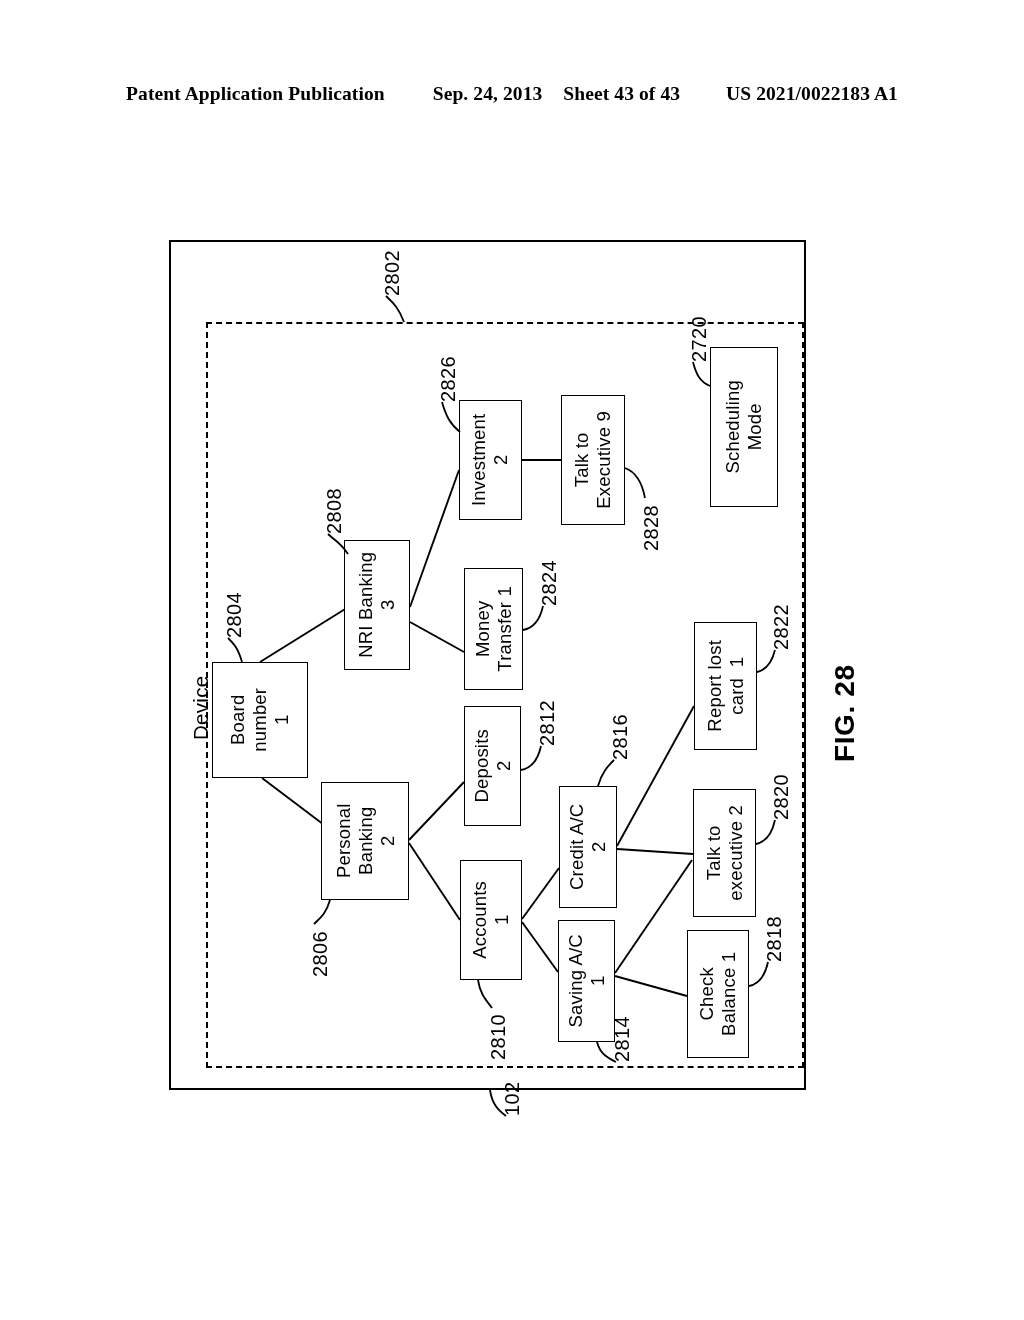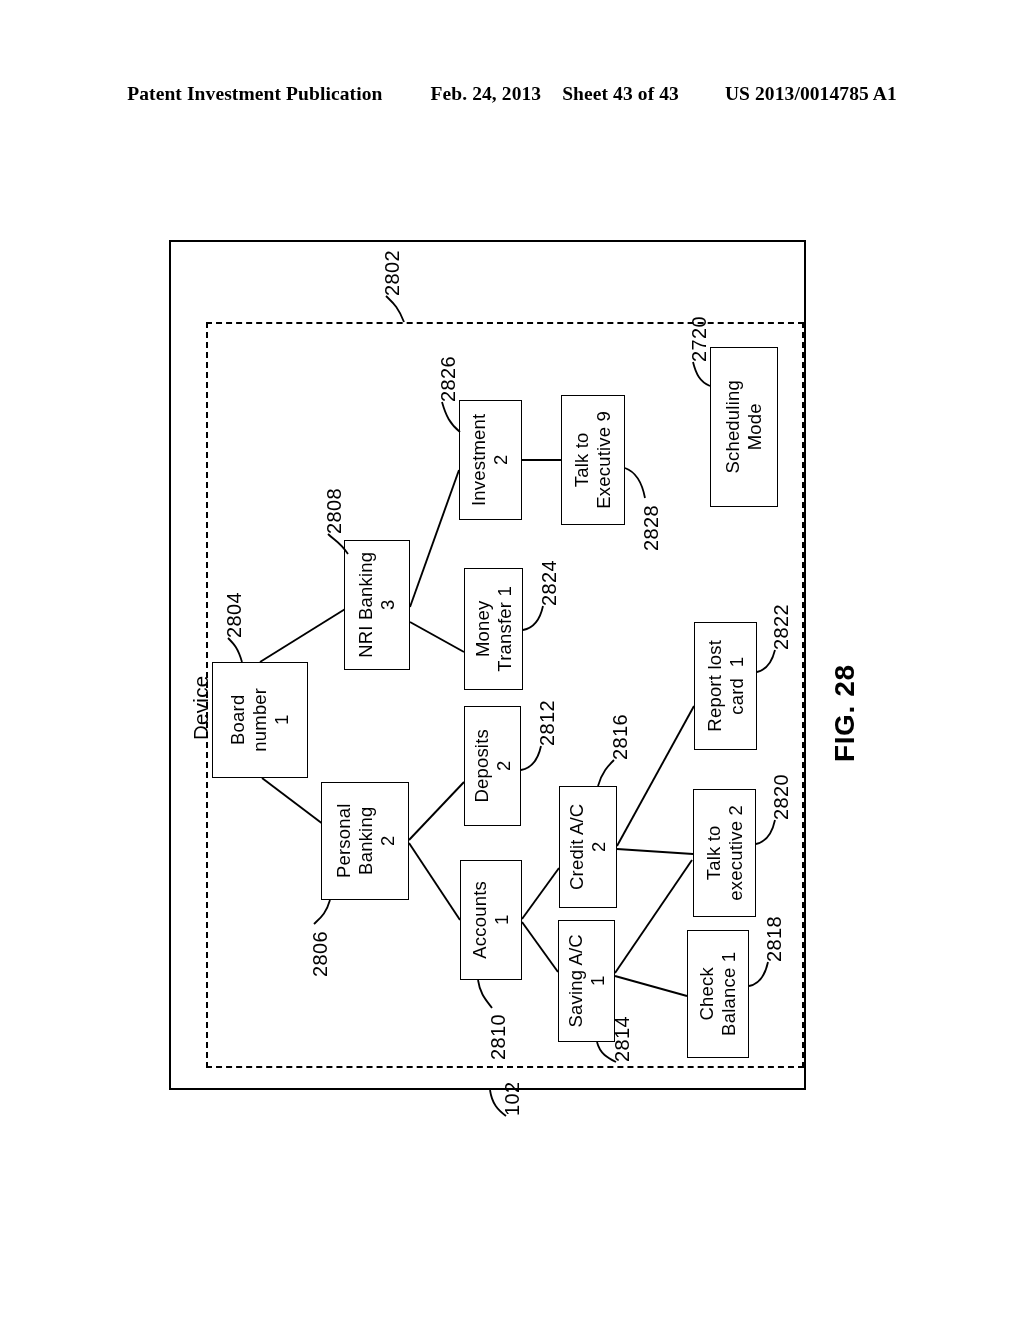--- a/index.html
+++ b/index.html
@@ -132,27 +132,27 @@
     width: 1024px;
     height: 1320px;
     z-index: 5;
     pointer-events: none;
   }
 </style>
 </head>
 <body>
 
 <div id="patent-header">
-  <span class="hdr-seg">Patent Investment Publication</span>
+  <span class="hdr-seg">Patent Application Publication</span>
   <span class="gap-a"></span>
-  <span class="hdr-seg">Feb. 24, 2013</span>
+  <span class="hdr-seg">Sep. 24, 2013</span>
   <span class="gap-b"></span>
   <span class="hdr-seg">Sheet 43 of 43</span>
   <span class="gap-c"></span>
-  <span class="hdr-seg">US 2013/0014785 A1</span>
+  <span class="hdr-seg">US 2021/0022183 A1</span>
 </div>
 
 <div id="figure-canvas">
 
   <div id="outer-frame"></div>
   <div id="inner-frame"></div>
 
   <svg id="connector-layer" viewBox="0 0 1024 1320" xmlns="http://www.w3.org/2000/svg">
     <g stroke="#000" stroke-width="1.9" fill="none">
 

